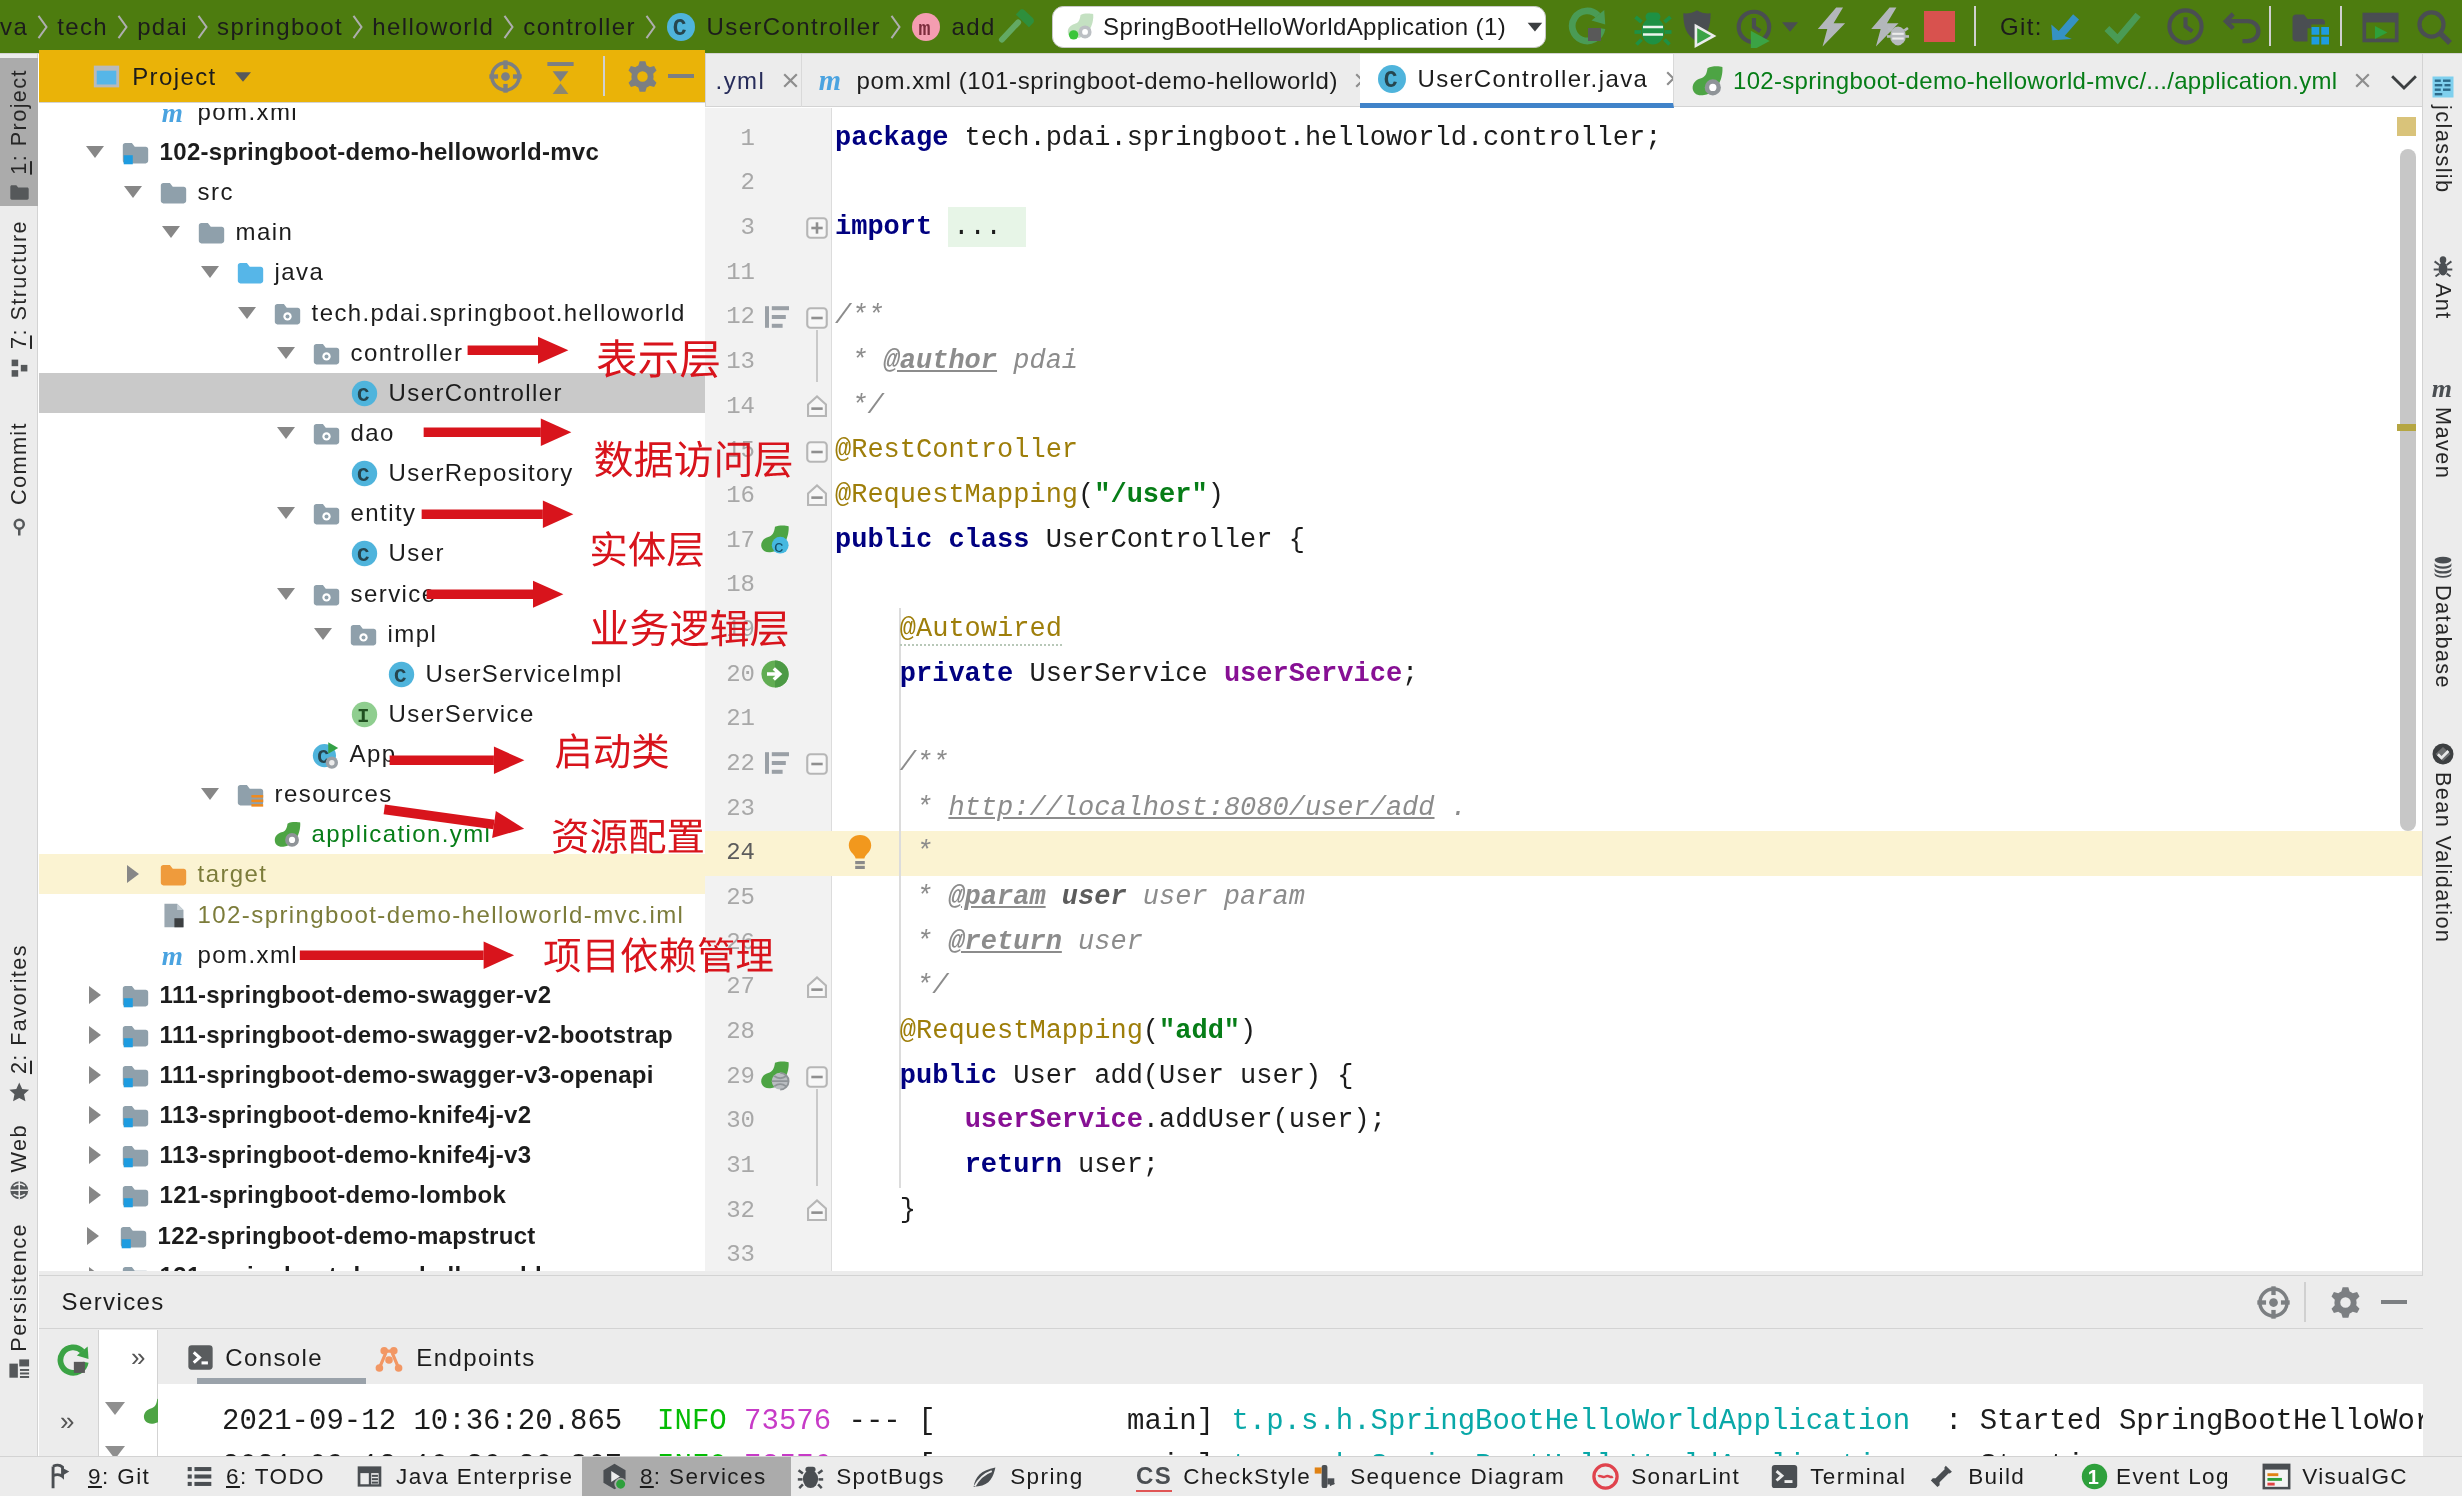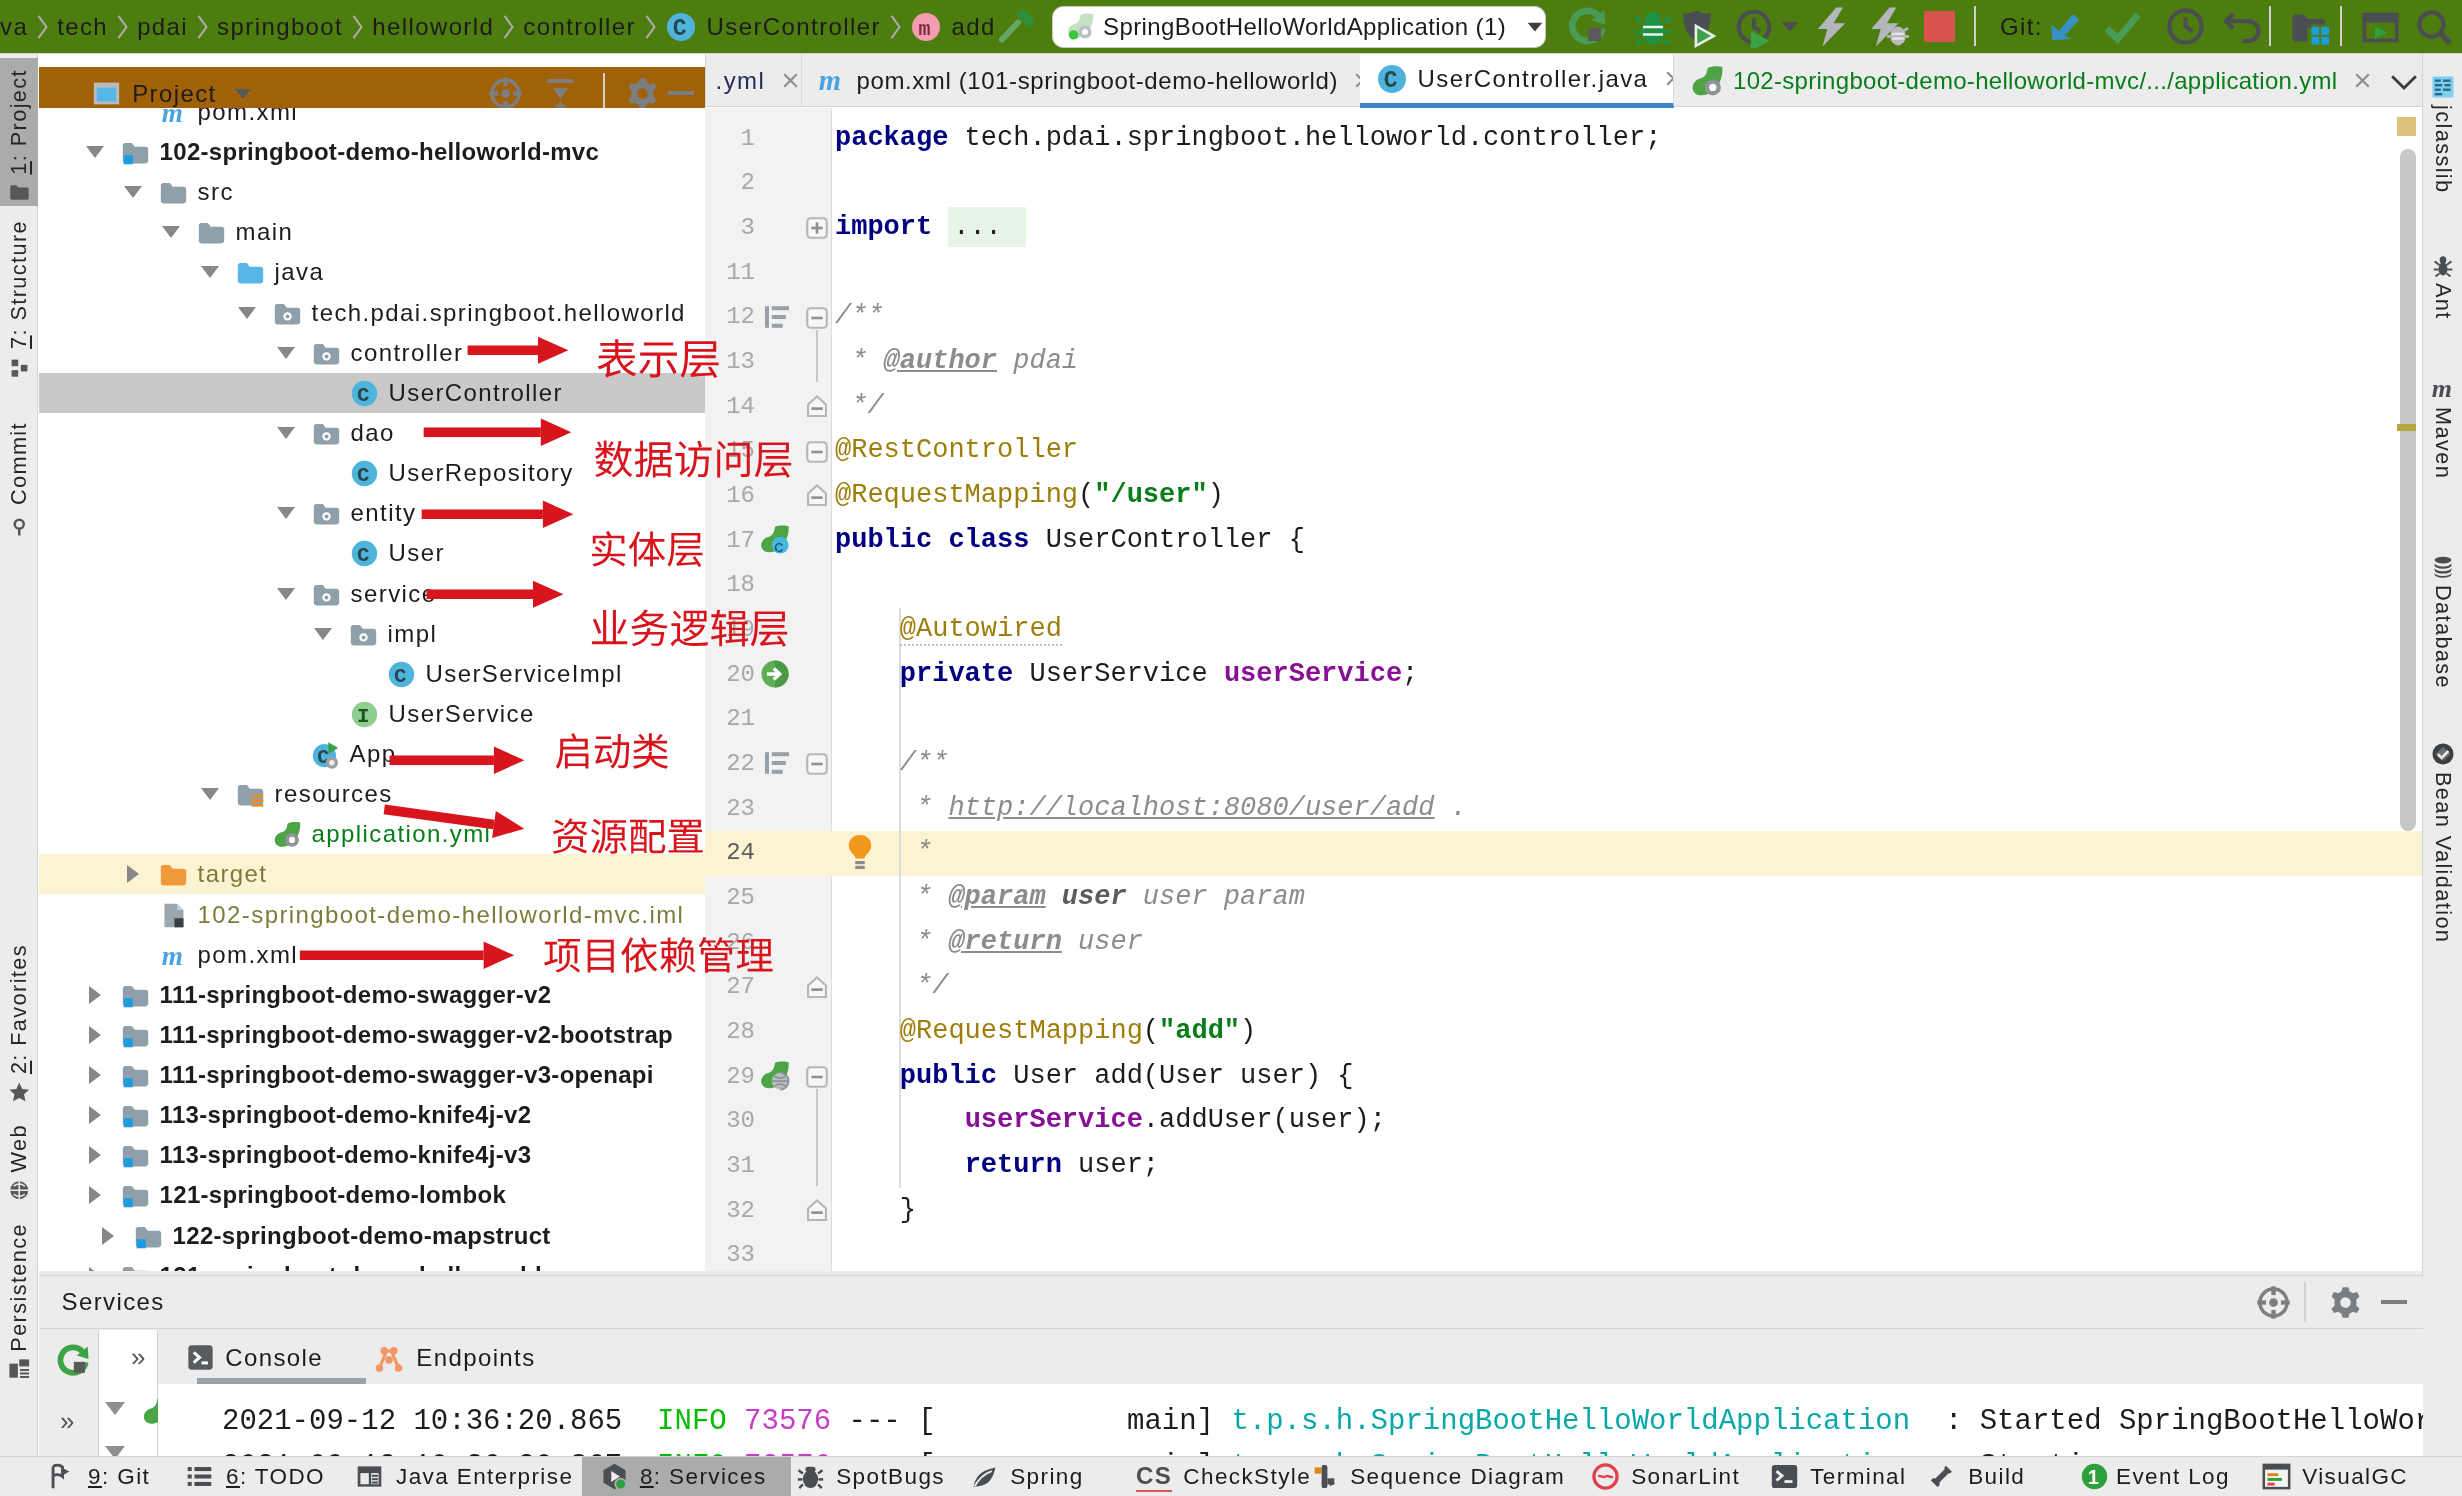--- a/index.html
+++ b/index.html
@@ -13,21 +13,21 @@
 #pill{left:1052px;top:5.6px;width:494px;height:42px;background:#fff;border:1.6px solid #c9c9c9;border-radius:11.2px;display:flex;align-items:center;font-size:24px;color:#1c1c1c;white-space:nowrap}
 #pill>span{letter-spacing:0.4px}
 
 #lstrip{left:0;top:54px;width:38px;height:1402px;background:#ececec;border-right:0.8px solid #d3d3d3}
 .vlab{position:absolute;left:0;width:38px;display:flex;flex-direction:column;align-items:center;font-size:21.7px;color:#262626}
 .vtext{writing-mode:vertical-rl;transform:rotate(180deg)}
 .vlab-r .vtext{transform:none}
 
 #pproj{left:39px;top:108px;width:666px;height:1167px;background:#fff;overflow:hidden}
 .tw{width:19px;flex:none;display:flex;justify-content:center}
-#phead{left:39px;top:67px;width:666px;height:53px;background:#a16207;border-bottom:0.8px solid #d3d3d3}
+#phead{left:39px;top:50px;width:666px;height:53px;background:#eab308;border-bottom:0.8px solid #d3d3d3}
 #ptitle{position:absolute;left:53px;top:0;height:53px;display:flex;align-items:center;font-size:24px;color:#1c1c1c}
 .trow{position:absolute;left:0;width:666px;height:40px;display:flex;align-items:center;font-size:24px;white-space:nowrap}
 .trow.b{font-weight:bold;letter-spacing:0.3px}
 .tri{width:0;height:0;border-left:9.6px solid transparent;border-right:9.6px solid transparent;border-top:12px solid #878787;flex:none}
 .tric{width:0;height:0;border-top:9.6px solid transparent;border-bottom:9.6px solid transparent;border-left:12px solid #878787;flex:none}
 .tic{flex:none;margin:0 9.6px 0 17px}
 .sel{background:#c9c9c9}
 .yel{background:#fbf3d2}
 
 #etabs{left:705px;top:54px;width:1718px;height:53px;background:#ececec;border-bottom:0.8px solid #d3d3d3;border-left:0.8px solid #d3d3d3}
@@ -599,21 +599,21 @@
       </div>
 <div class="trow b" style="top:1067px;padding-left:46px">
         <span class="tw">
           <span class="tric"></span>
         </span>
         <svg class="tic" width="29" height="29" viewBox="0 0 16 16">
           <use href="#modf"></use>
         </svg>
         <span>121-springboot-demo-lombok</span>
       </div>
-<div class="trow b" style="top:1108px;padding-left:59px">
+<div class="trow b" style="top:1108px;padding-left:44px">
         <span class="tw">
           <span class="tric"></span>
         </span>
         <svg class="tic" width="29" height="29" viewBox="0 0 16 16">
           <use href="#modf"></use>
         </svg>
         <span>122-springboot-demo-mapstruct</span>
       </div>
 <div class="trow b" style="top:1148px;padding-left:46px">
         <span class="tw">

